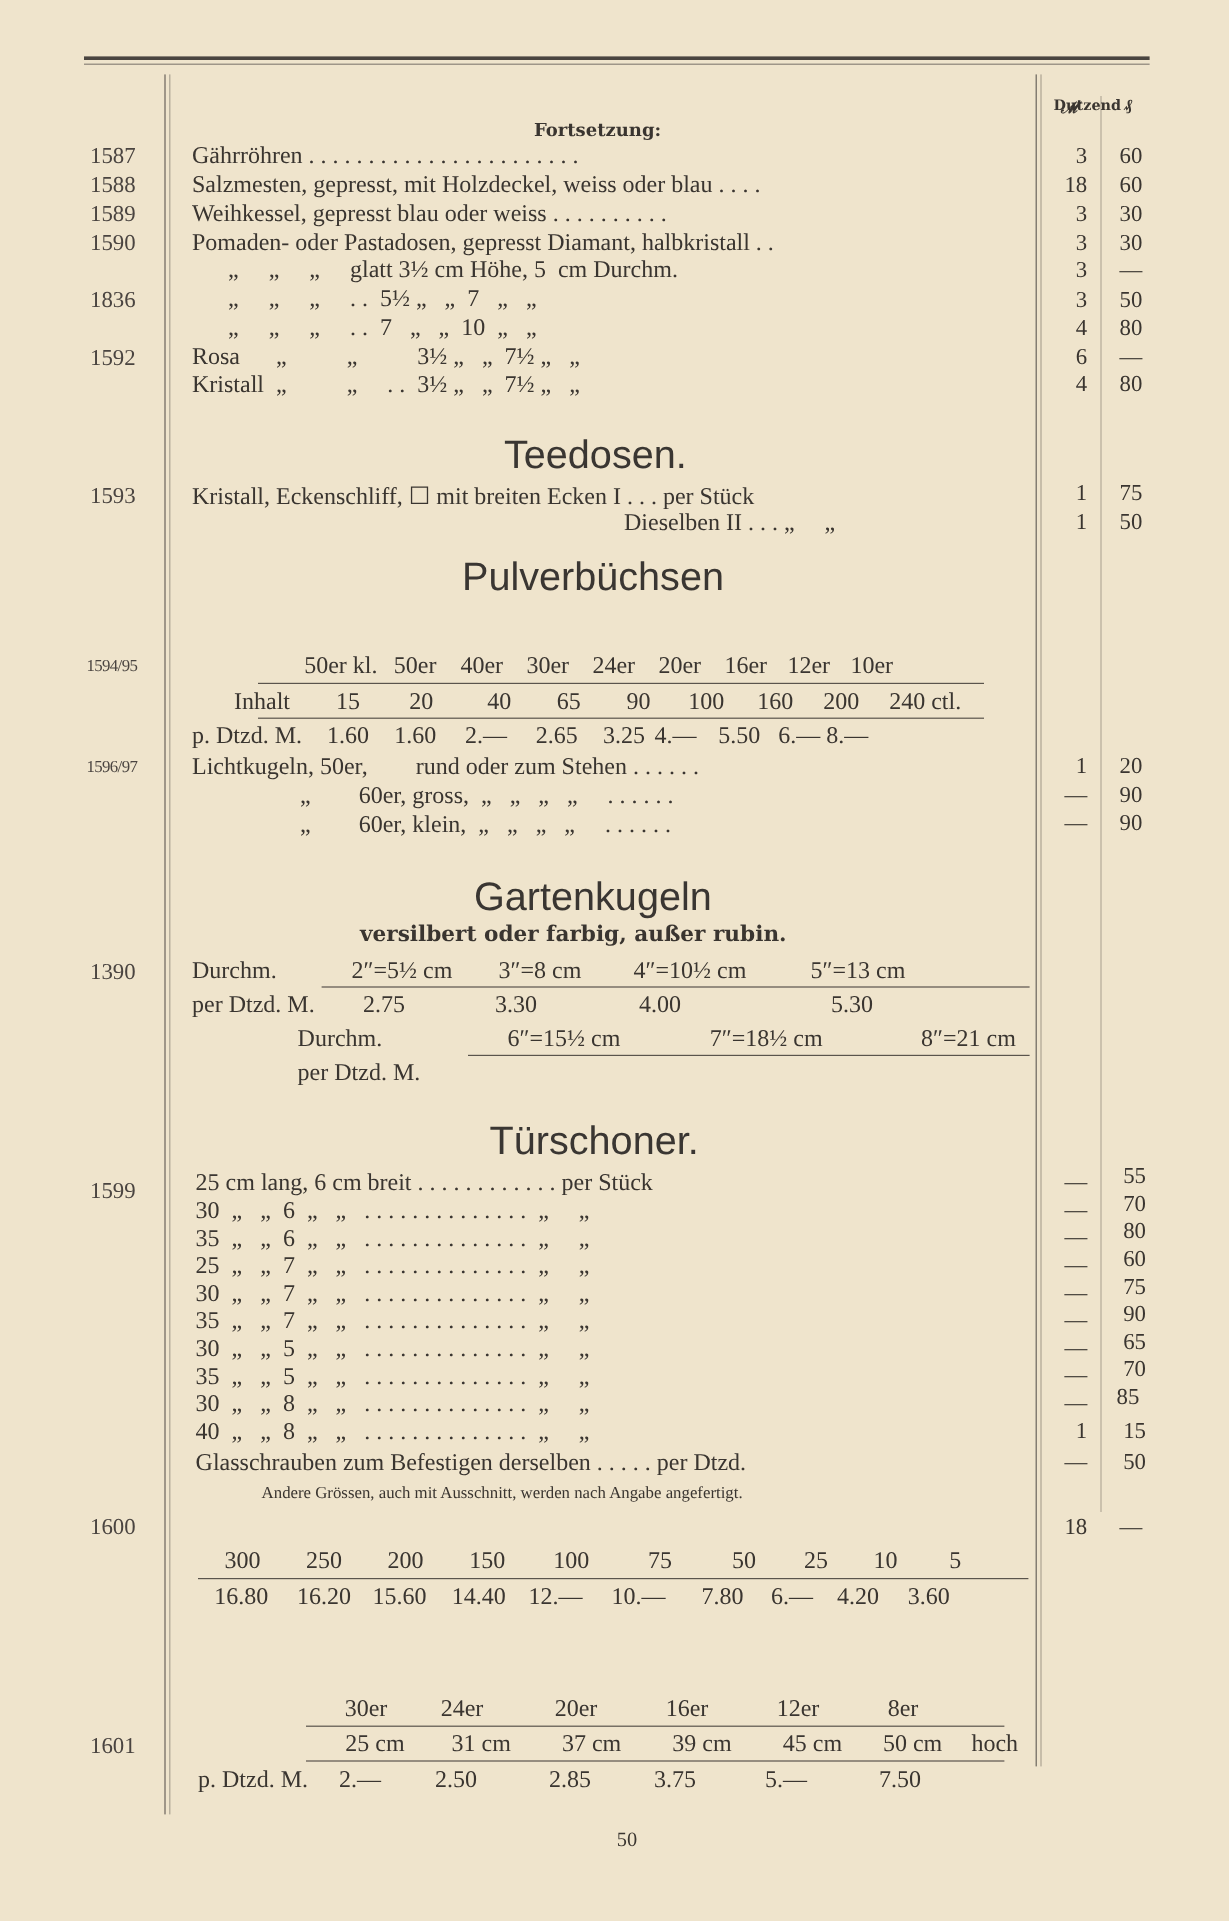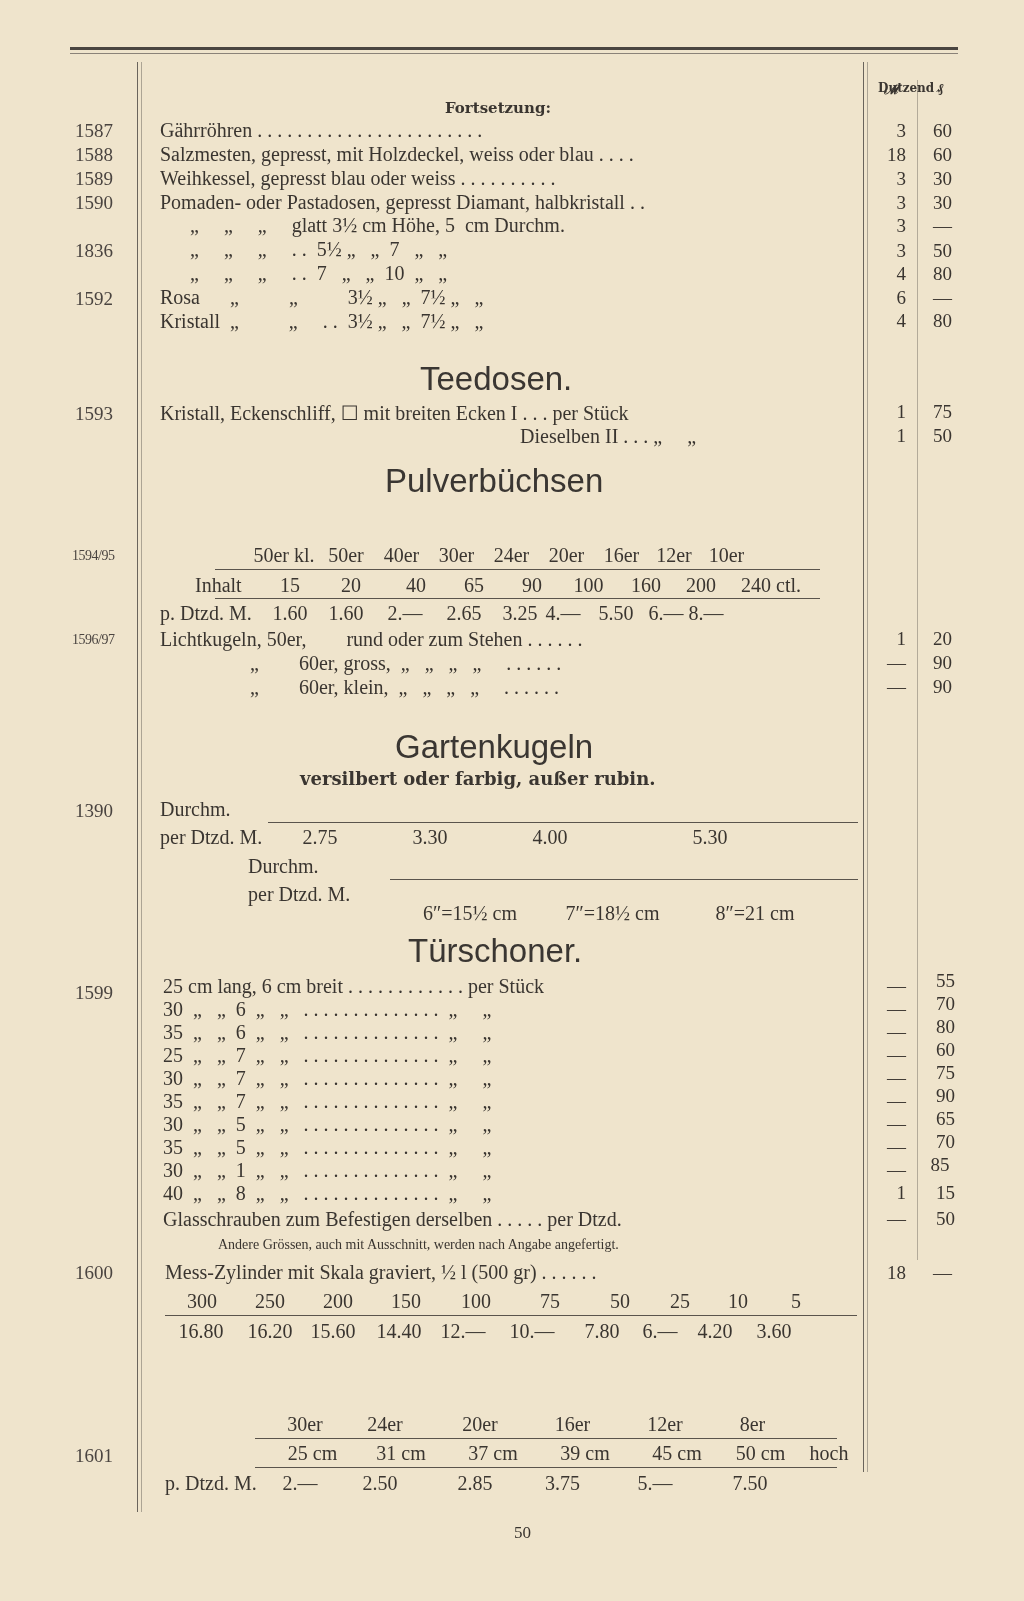--- a/index.html
+++ b/index.html
@@ -150,30 +150,36 @@
   <div class="abs price pm" style="left:866px;top:652px;">—</div>
   <div class="abs price pp" style="left:922px;top:652px;">90</div>
   <div class="abs txt" style="left:250px;top:676px;white-space:pre;">„        60er, klein,  „   „   „   „     . . . . . .</div>
   <div class="abs price pm" style="left:866px;top:676px;">—</div>
   <div class="abs price pp" style="left:922px;top:676px;">90</div>
 
   <div class="abs sub" style="left:300px;top:768px;">versilbert oder farbig, außer rubin.</div>
   <div class="abs head" style="left:395px;top:728px;">Gartenkugeln</div>
   <div class="abs num" style="left:75px;top:800px;">1390</div>
   <div class="abs txt" style="left:160px;top:798px;">Durchm.</div>
+  <div class="cells" style="left:270px;top:798px;">
+    <span style="width:130px">2″=5½ cm</span>
+    <span style="width:100px">3″=8 cm</span>
+    <span style="width:150px">4″=10½ cm</span>
+    <span style="width:130px">5″=13 cm</span>
+  </div>
   <div class="hline" style="left:268px;top:822px;width:590px;"></div>
   <div class="abs txt" style="left:160px;top:826px;">per Dtzd. M.</div>
   <div class="cells" style="left:290px;top:826px;">
     <span style="width:60px">2.75</span>
     <span style="width:160px">3.30</span>
     <span style="width:80px">4.00</span>
     <span style="width:240px">5.30</span>
   </div>
   <div class="abs txt" style="left:248px;top:855px;">Durchm.</div>
-  <div class="cells" style="left:400px;top:902px;">
+  <div class="cells" style="left:400px;top:855px;gap:26px;">
     <span style="width:140px">6″=15½ cm</span>
     <span style="width:145px">7″=18½ cm</span>
     <span style="width:140px">8″=21 cm</span>
   </div>
   <div class="hline" style="left:390px;top:879px;width:468px;"></div>
   <div class="abs txt" style="left:248px;top:883px;">per Dtzd. M.</div>
 
   <div class="abs head" style="left:408px;top:932px;">Türschoner.</div>
   <div class="abs num" style="left:75px;top:982px;">1599</div>
   <div>
@@ -202,36 +208,35 @@
     <div class="abs price pp" style="left:925px;top:1085px;">90</div>
 
     <div class="abs txt" style="left:163px;top:1113px;white-space:pre;">30  „   „  5  „   „   . . . . . . . . . . . . . .  „     „</div>
     <div class="abs price pm" style="left:866px;top:1113px;">—</div>
     <div class="abs price pp" style="left:925px;top:1108px;">65</div>
 
     <div class="abs txt" style="left:163px;top:1136px;white-space:pre;">35  „   „  5  „   „   . . . . . . . . . . . . . .  „     „</div>
     <div class="abs price pm" style="left:866px;top:1136px;">—</div>
     <div class="abs price pp" style="left:925px;top:1131px;">70</div>
 
-    <div class="abs txt" style="left:163px;top:1159px;white-space:pre;">30  „   „  1  „   „   . . . . . . . . . . . . . .  „     „</div>
+    <div class="abs txt" style="left:163px;top:1159px;white-space:pre;">30  „   „  8  „   „   . . . . . . . . . . . . . .  „     „</div>
     <div class="abs price pm" style="left:866px;top:1159px;">—</div>
     <div class="abs price pp" style="left:925px;top:1154px;text-align:center;">85</div>
 
     <div class="abs txt" style="left:163px;top:1182px;white-space:pre;">40  „   „  8  „   „   . . . . . . . . . . . . . .  „     „</div>
     <div class="abs price pm" style="left:866px;top:1182px;">1</div>
     <div class="abs price pp" style="left:925px;top:1182px;">15</div>
 
     <div class="abs txt" style="left:163px;top:1208px;white-space:pre;">Glasschrauben zum Befestigen derselben . . . . . per Dtzd.</div>
     <div class="abs price pm" style="left:866px;top:1208px;">—</div>
     <div class="abs price pp" style="left:925px;top:1208px;">50</div>
   </div>
   <div class="abs txt small" style="left:218px;top:1237px;">Andere Grössen, auch mit Ausschnitt, werden nach Angabe angefertigt.</div>
 
   <div class="abs num" style="left:75px;top:1262px;">1600</div>
-  <div class="abs txt" style="left:165px;top:1261px;">Mess-Zylinder mit Skala graviert, ½ l (500 gr) . . . . . .</div>
   <div class="abs price pm" style="left:866px;top:1262px;">18</div>
   <div class="abs price pp" style="left:922px;top:1262px;">—</div>
   <div class="cells" style="left:168px;top:1290px;">
     <span style="width:68px">300</span>
     <span style="width:68px">250</span>
     <span style="width:68px">200</span>
     <span style="width:68px">150</span>
     <span style="width:72px">100</span>
     <span style="width:76px">75</span>
     <span style="width:64px">50</span>

